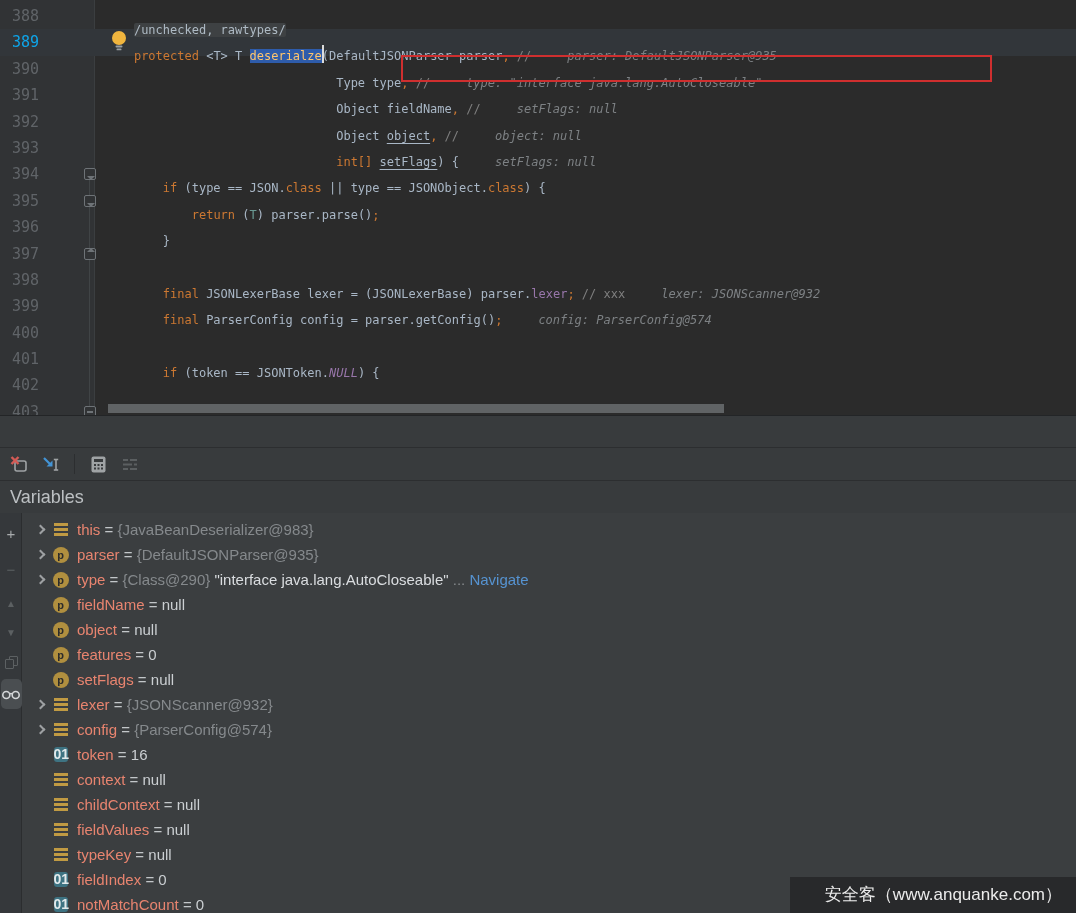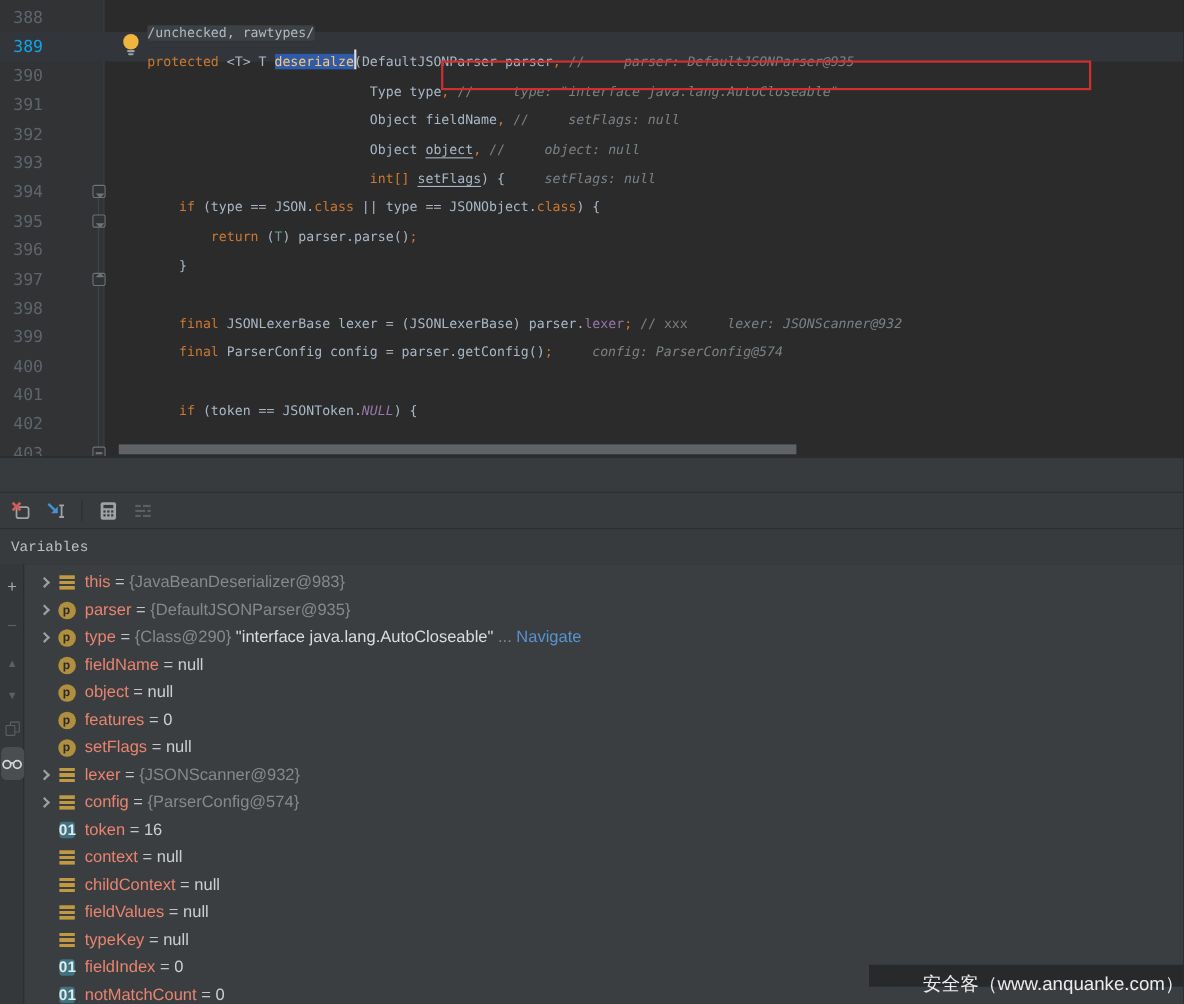--- a/index.html
+++ b/index.html
@@ -38,21 +38,21 @@
   .fm-up::after { top:-1px; border-left:4px solid transparent; border-right:4px solid transparent; border-bottom:4px solid #6e7377; }
   .fm-box::after { top:4px; left:2px; width:6px; height:2px; background:#6e7377; }
 
   
   #mid { position:absolute; left:0; top:415px; width:1076px; height:98px; background:#383b3d; border-top:1px solid #232527; }
   #mid .sep { height:1px; background:#2c2e30; }
   #mid-spacer { height:31px; }
   #debug-toolbar { height:32px; display:flex; align-items:center; padding-left:8px; gap:10px; }
   .tb-btn { width:22px; height:22px; display:flex; align-items:center; justify-content:center; border-radius:3px; cursor:pointer; }
   .tb-divider { width:1px; height:20px; background:#2c2e30; margin:0 2px; }
-  #vars-header { height:32px; display:flex; align-items:center; padding-left:10px; color:#bcc0c3; font-size:13px;font-family:Liberation Mono, monospace; }
+  #vars-header { height:32px; display:flex; align-items:center; padding-left:10px; color:#bcc0c3; font-size:18px; }
 
   
   #vars { position:absolute; left:0; top:513px; width:1076px; height:400px; background:#3b3e40; }
   #side-strip { position:absolute; left:0; top:0; width:22px; height:400px; background:#35383b; border-right:1px solid #2b2d2f; }
   .strip-btn { position:absolute; left:0; width:22px; height:24px; display:flex; align-items:center; justify-content:center; cursor:pointer; font-size:15px; color:#a8abad; }
   .strip-btn.disabled { color:#5c6062; }
   .strip-btn .tri { font-size:10px; }
   .strip-active-bg { position:absolute; left:1px; top:166px; width:21px; height:30px; background:#4a4e51; border-radius:5px; }
   #copy-icon { top:137px; }
   .copy-shape { position:relative; width:13px; height:13px; }
@@ -68,21 +68,21 @@
   .ic-prim { width:14px; height:15px; border-radius:3px; background:#3e7382; color:#e2e9eb; font-size:14px; font-weight:bold; line-height:15px; text-align:center; }
   .v-name { color:#e8846f; }
   .v-eq { color:#c2c6c9; }
   .v-ref { color:#85898c; }
   .v-plain { color:#cbcfd2; }
   .v-str { color:#dadde0; }
   .v-dots { color:#85898c; }
   .v-link { color:#5693d1; cursor:pointer; }
 
   
-  #watermark { position:absolute; right:0; top:877px; width:286px; height:20px; background:#28292b; color:#ebebeb; font-size:17px; line-height:36px; text-align:right; padding-right:0; }
+  #watermark { position:absolute; right:0; top:877px; width:286px; height:36px; background:#28292b; color:#ebebeb; font-size:17px; line-height:36px; text-align:right; padding-right:14px; }
 </style>
 </head>
 <body>
 
 <div id="root">
 
   <div id="editor">
     <div id="gutter-col"></div>
     <div id="cur-line"></div>
     <div id="fold-line"></div>

